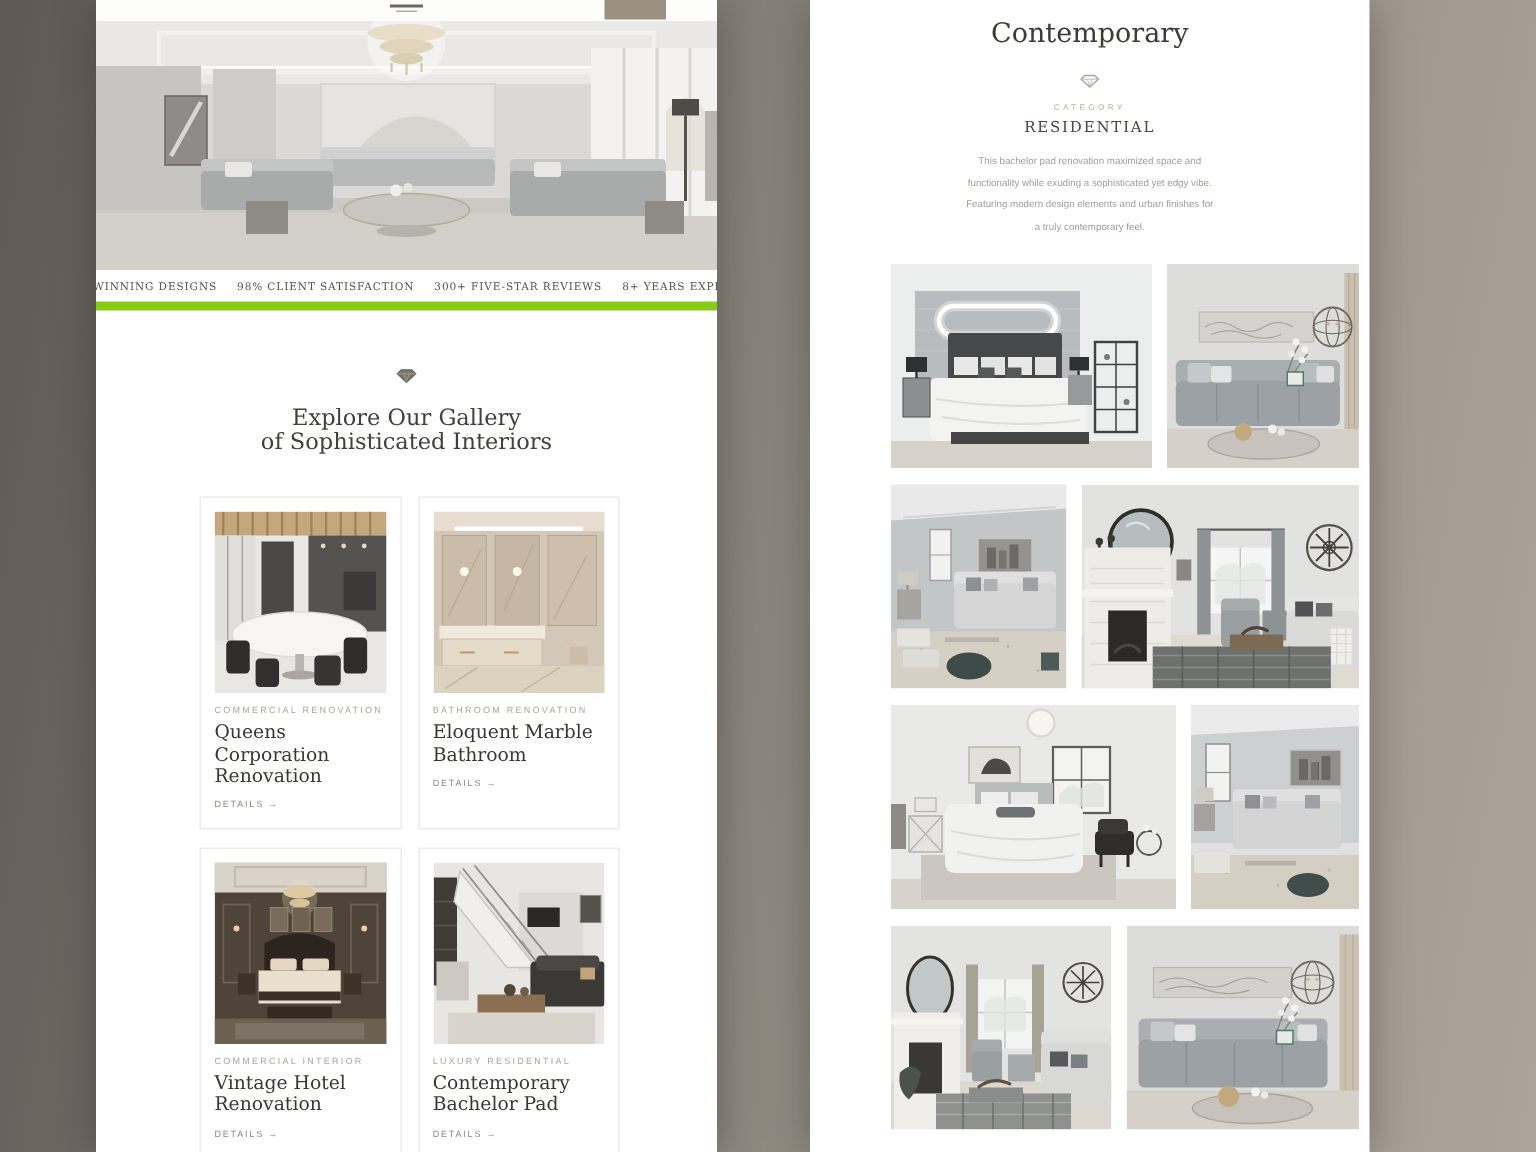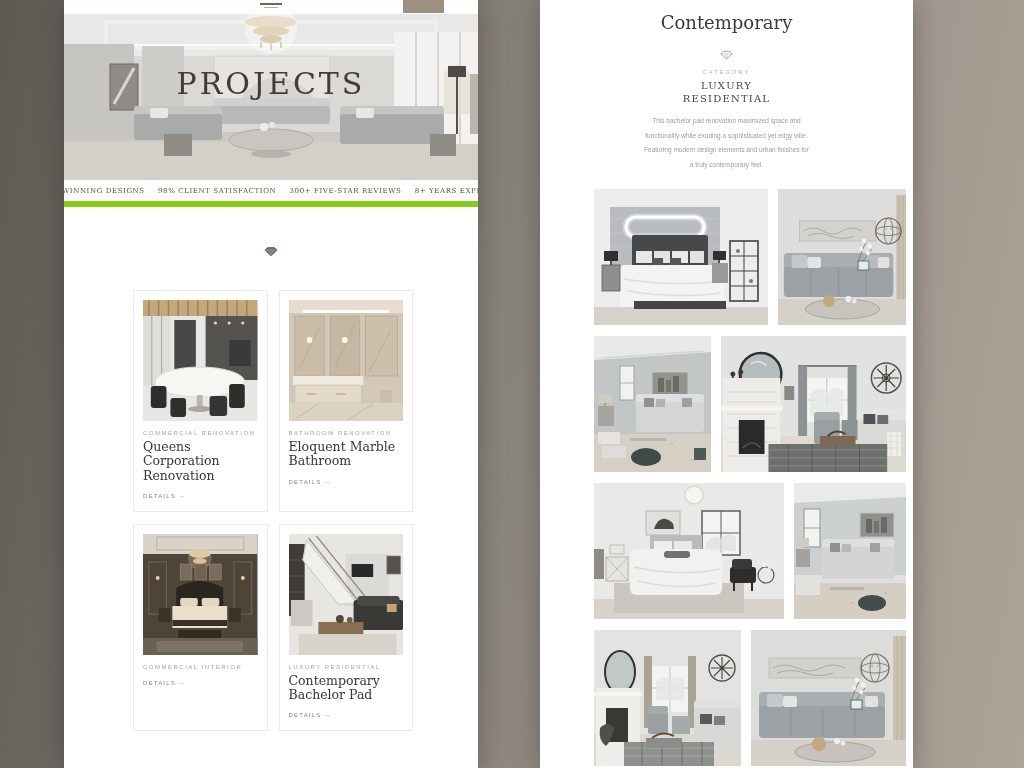--- a/index.html
+++ b/index.html
@@ -112,37 +112,40 @@
       <ellipse cx="207" cy="126" rx="42" ry="11" fill="#c9c6c1" stroke="#b9ab90" stroke-width="1"></ellipse>
       <ellipse cx="207" cy="140" rx="20" ry="4" fill="#b5b1ab"></ellipse>
       <circle cx="200" cy="113" r="4" fill="#f0eeea"></circle>
       <circle cx="208" cy="111" r="3" fill="#e9e6e1"></circle>
       <rect x="100" y="120" width="28" height="22" fill="#8f8b86"></rect>
       <rect x="366" y="120" width="26" height="22" fill="#8f8b86"></rect>
       <rect x="384" y="52" width="18" height="11" fill="#4e4b47"></rect>
       <path d="M393 63 V120" stroke="#55524e" stroke-width="2"></path>
       <rect x="406" y="60" width="8" height="60" fill="#b9b4ad"></rect>
     </svg>
-    <div class="hero-title">PROJECTS</div>
   </div>
 
   <div class="stats">
     <span>WINNING DESIGNS</span>
     <span>98% CLIENT SATISFACTION</span>
     <span>300+ FIVE-STAR REVIEWS</span>
     <span>8+ YEARS EXPER</span>
   </div>
 
   <div class="gallery-intro">
     <span class="diamond">
       <svg width="14" height="11" viewBox="0 0 16 12">
         <path d="M4 1.5 h8 l3 3 -7 6.5 -7 -6.5 Z" fill="#7b756b" stroke="#6d675e" stroke-width="1"></path>
         <path d="M1 4.5 h14 M6 4.5 l2 6 2 -6" stroke="#a49e93" stroke-width=".7" fill="none"></path>
       </svg>
     </span>
+    <div class="gallery-heading">
+      <span>Explore Our Gallery</span>
+      <span>of Sophisticated Interiors</span>
+    </div>
   </div>
 
   <div class="cards">
 
     <div class="card">
       <div class="card-img">
         <svg viewBox="0 0 117 121" preserveAspectRatio="none">
           <rect width="117" height="121" fill="#e8e7e4"></rect>
           <rect width="117" height="16" fill="#c4a77d"></rect>
           <path d="M6 0 V16 M16 0 V16 M26 0 V16 M36 0 V16 M46 0 V16 M56 0 V16 M66 0 V16 M76 0 V16 M86 0 V16 M96 0 V16 M106 0 V16" stroke="#9c8259" stroke-width="1.5"></path>
@@ -216,20 +219,21 @@
           <rect x="30" y="72" width="56" height="22" fill="#e9dfcc"></rect>
           <rect x="30" y="86" width="56" height="6" fill="#3a2f26"></rect>
           <rect x="36" y="96" width="44" height="8" fill="#332a22"></rect>
           <rect x="16" y="74" width="12" height="14" fill="#3c322a"></rect>
           <rect x="88" y="74" width="12" height="14" fill="#3c322a"></rect>
           <rect y="104" width="117" height="17" fill="#6b6052"></rect>
           <rect x="14" y="107" width="88" height="11" fill="#7d7266"></rect>
         </svg>
       </div>
       <div class="card-cat">COMMERCIAL INTERIOR</div>
+      <div class="card-title">Vintage Hotel Renovation</div>
       <div class="card-link">DETAILS →</div>
     </div>
 
     <div class="card">
       <div class="card-img">
         <svg viewBox="0 0 117 121" preserveAspectRatio="none">
           <rect width="117" height="121" fill="#e7e6e3"></rect>
           <rect x="0" y="10" width="16" height="72" fill="#3f3c38"></rect>
           <path d="M0 26 h16 M0 42 h16 M0 58 h16" stroke="#5a564f" stroke-width="1"></path>
           <rect x="58" y="20" width="44" height="52" fill="#dcdad6"></rect>
@@ -263,21 +267,20 @@
       <span>Contemporary</span>
     </div>
     <div class="dp-icon">
       <svg width="13" height="10" viewBox="0 0 16 12">
         <path d="M4 1.5 h8 l3 3 -7 6.5 -7 -6.5 Z" fill="none" stroke="#a9a399" stroke-width="1.2"></path>
         <path d="M1 4.5 h14 M6 4.5 l2 6 2 -6" stroke="#b8b2a8" stroke-width=".7" fill="none"></path>
       </svg>
     </div>
     <div class="dp-cat-label">CATEGORY</div>
     <div class="dp-cat-value">
-      <span>LUXURY</span>
       <span>RESIDENTIAL</span>
     </div>
     <div class="dp-desc">
       <span>This bachelor pad renovation maximized space and</span>
       <span>functionality while exuding a sophisticated yet edgy vibe.</span>
       <span>Featuring modern design elements and urban finishes for</span>
       <span>a truly contemporary feel.</span>
     </div>
   </div>
 

